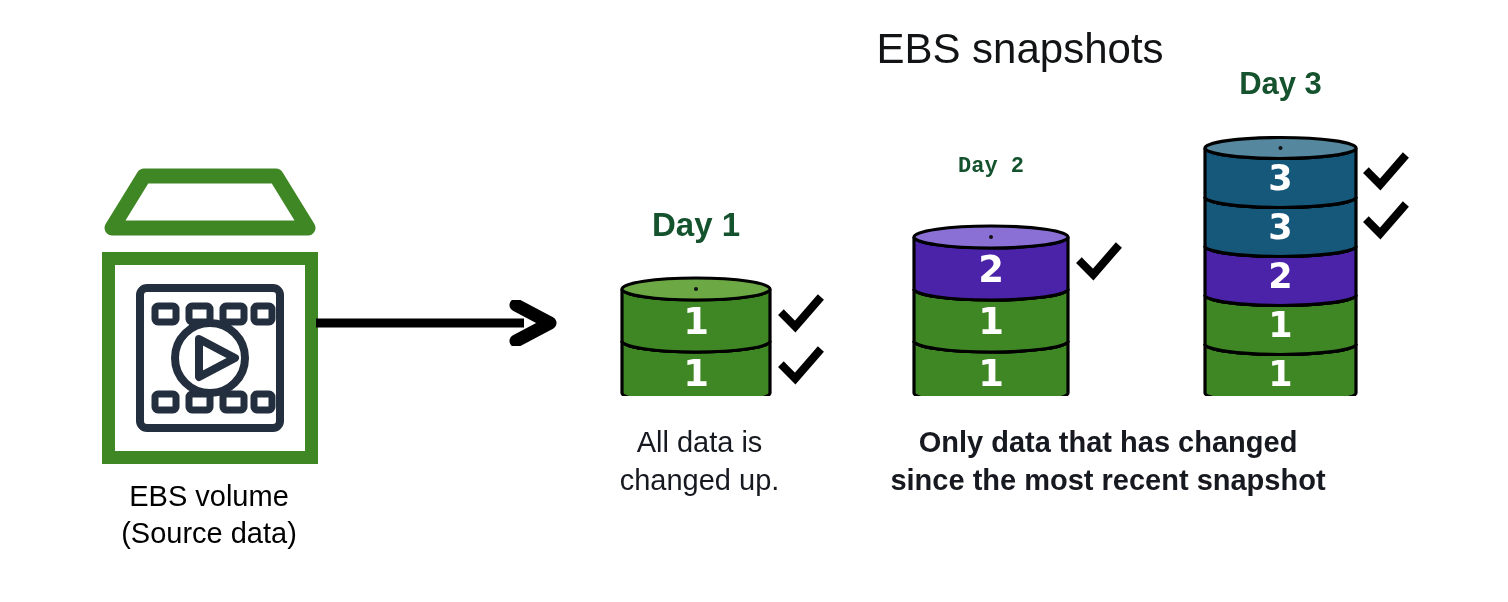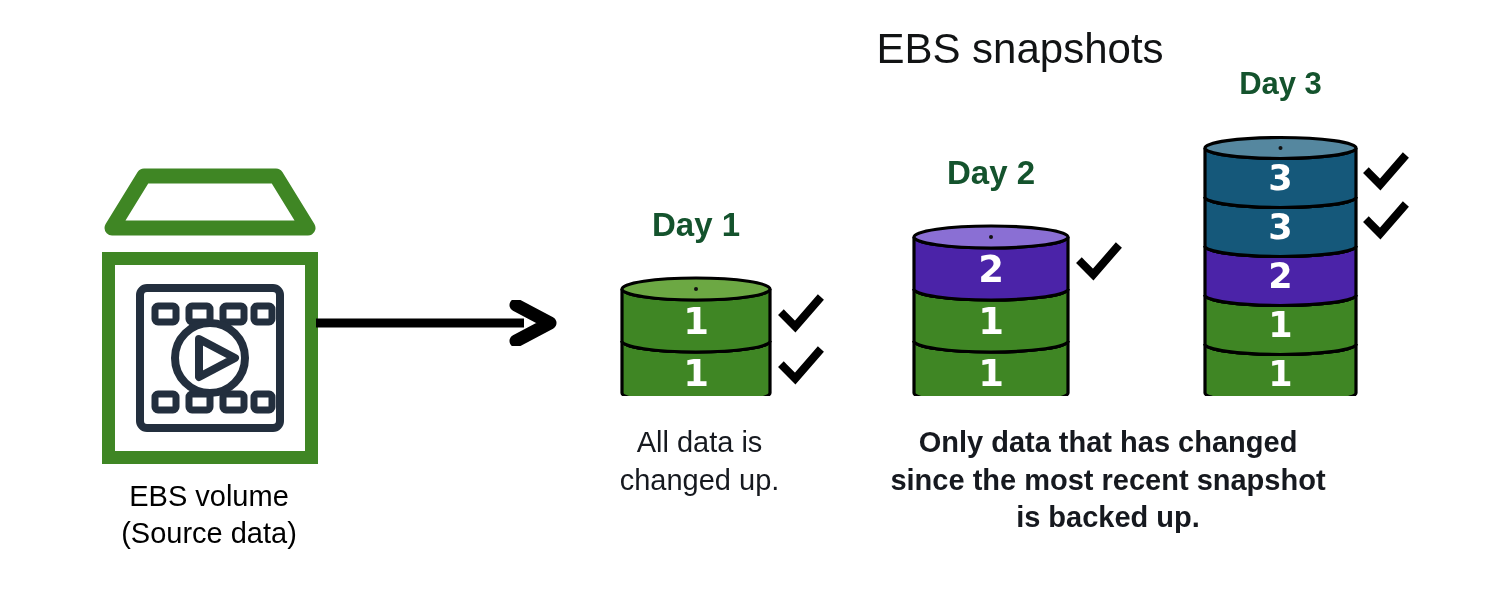--- a/index.html
+++ b/index.html
@@ -104,21 +104,21 @@
           <text x="76" y="69.72" text-anchor="middle" fill="#ffffff" font-size="37" font-weight="bold" font-family="&quot;DejaVu Sans&quot;, sans-serif">1</text>
         </svg>
         <svg class="check" width="46" height="46" viewBox="0 0 40 40" style="left: 158px; top: 28px;">
           <path d="M5 20 L15 30 L35 7" fill="none" stroke="#000000" stroke-width="7" stroke-linecap="square" stroke-linejoin="miter"></path>
         </svg>
         <svg class="check" width="46" height="46" viewBox="0 0 40 40" style="left: 158px; top: 80px;">
           <path d="M5 20 L15 30 L35 7" fill="none" stroke="#000000" stroke-width="7" stroke-linecap="square" stroke-linejoin="miter"></path>
         </svg>
       </div>
       <div class="daygroup" style="left: 912px; top: 212px; width: 158px; height: 248px;">
-        <div class="daylabel" style="top: -58px; font-size: 33px;">Day 2</div>
+        <div class="daylabel" style="top: -58px; font-size: 22px; font-family: Liberation Mono, monospace;">Day 2</div>
         <svg class="cyl" width="158" height="184" viewBox="0 0 158 184" style="position: absolute; left: 0px; top: 0px;">
           <path d="M 2 129 A 77 11 0 0 0 156 129 L 156 181 A 77 11 0 0 1 2 181 Z" fill="#3F8624" stroke="#000000" stroke-width="3.2"></path>
           <path d="M 2 129 A 77 11 0 0 0 156 129" fill="none" stroke="#000000" stroke-width="3.2"></path>
           <text x="79" y="173.72" text-anchor="middle" fill="#ffffff" font-size="37" font-weight="bold" font-family="&quot;DejaVu Sans&quot;, sans-serif">1</text>
           <path d="M 2 77 A 77 11 0 0 0 156 77 L 156 129 A 77 11 0 0 1 2 129 Z" fill="#3F8624" stroke="#000000" stroke-width="3.2"></path>
           <path d="M 2 77 A 77 11 0 0 0 156 77" fill="none" stroke="#000000" stroke-width="3.2"></path>
           <text x="79" y="121.72" text-anchor="middle" fill="#ffffff" font-size="37" font-weight="bold" font-family="&quot;DejaVu Sans&quot;, sans-serif">1</text>
           <path d="M 2 25 A 77 11 0 0 0 156 25 L 156 77 A 77 11 0 0 1 2 77 Z" fill="#4B23A8" stroke="#000000" stroke-width="3.2"></path>
           <ellipse cx="79" cy="25" rx="77" ry="11" fill="#8A6FD4" stroke="#000000" stroke-width="3.2"></ellipse>
           <circle cx="79" cy="25" r="2" fill="#111"></circle>
@@ -158,16 +158,15 @@
     </div>
 
   <div class="cap" id="cap-day1" style="left:592px; top:424px; width:215px;">
     <div><span class="u">All</span><span> data is</span></div>
     <div>changed up.</div>
   </div>
 
   <div class="cap" id="cap-incr" style="left:828px; top:424px; width:560px;font-weight:bold;">
     <div>Only data that has changed</div>
     <div>since the most recent snapshot</div>
-    <div>is backed up.</div>
   </div>
 
 </div>
 
 </body></html>

